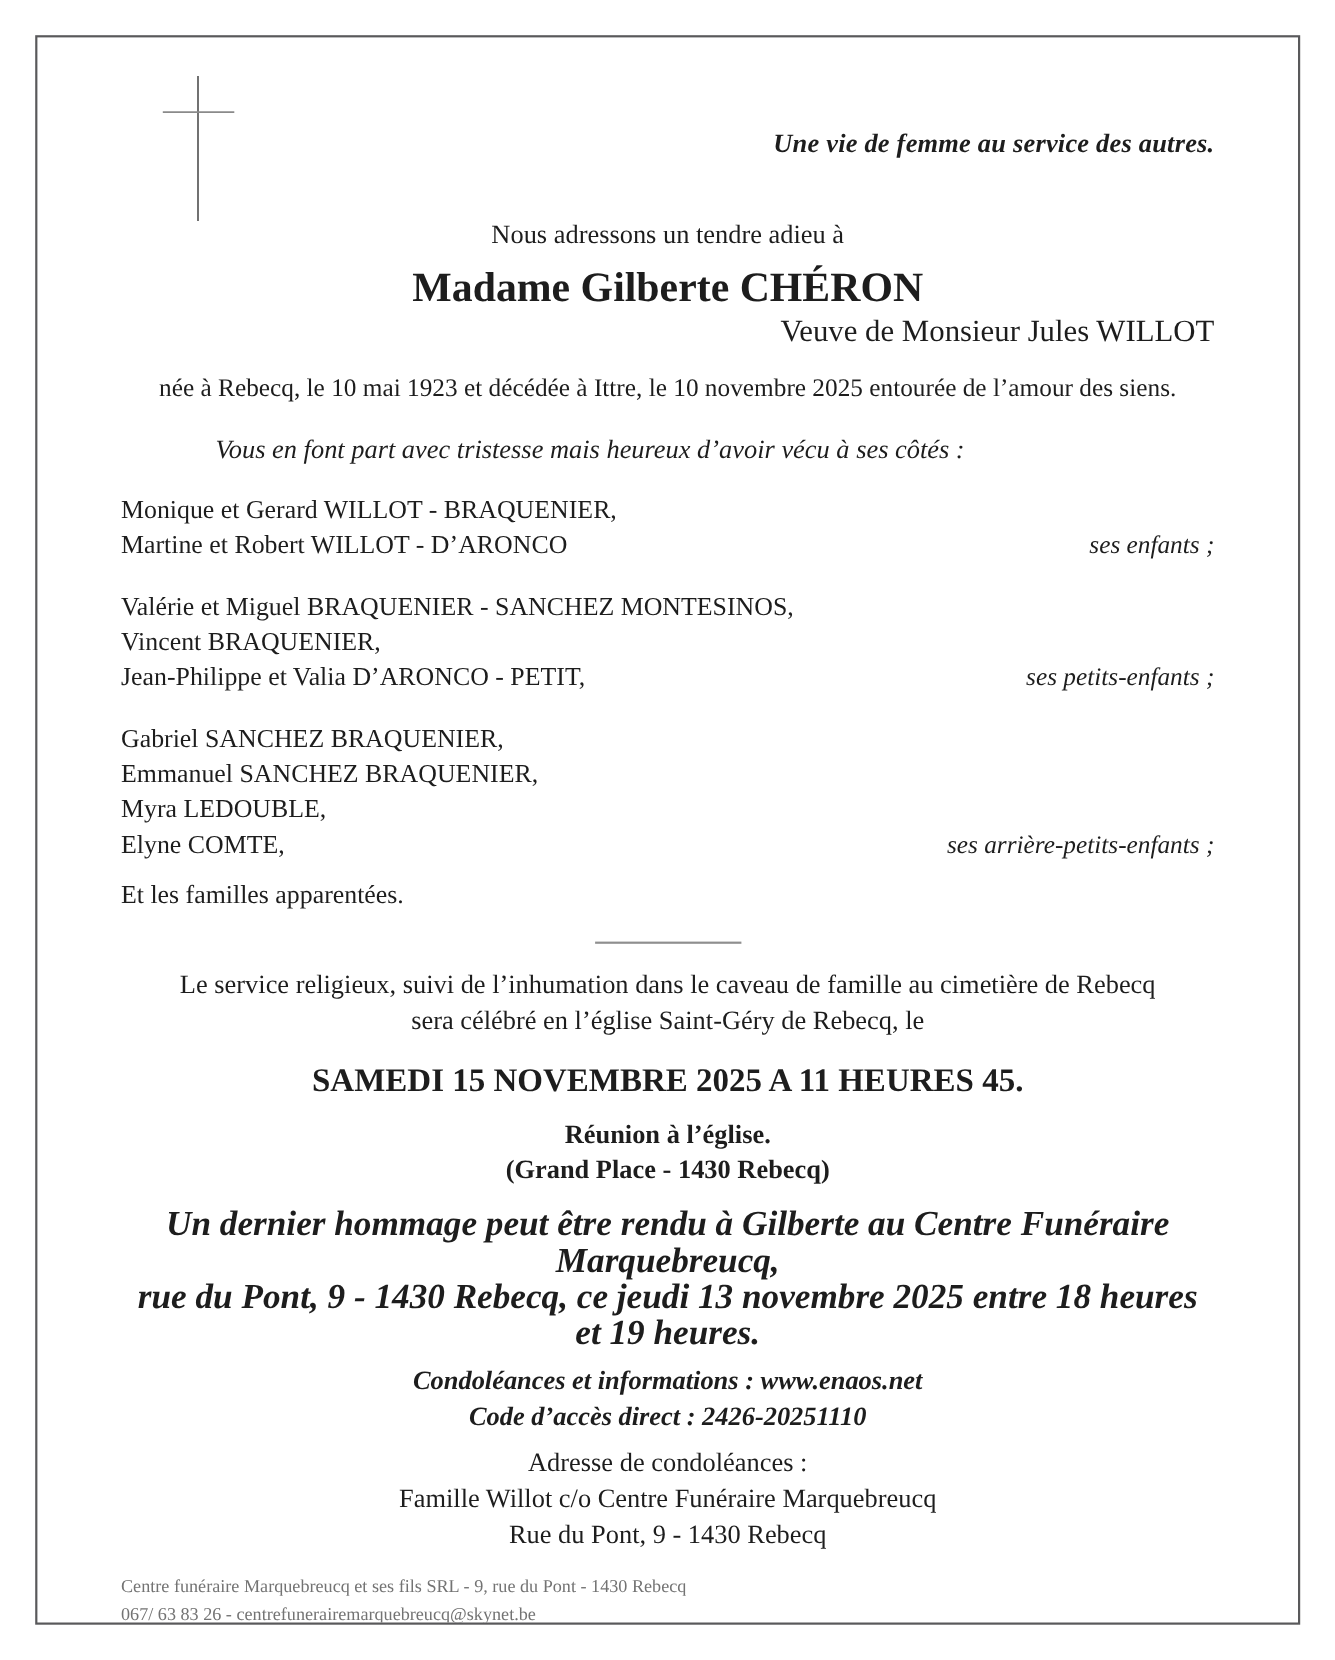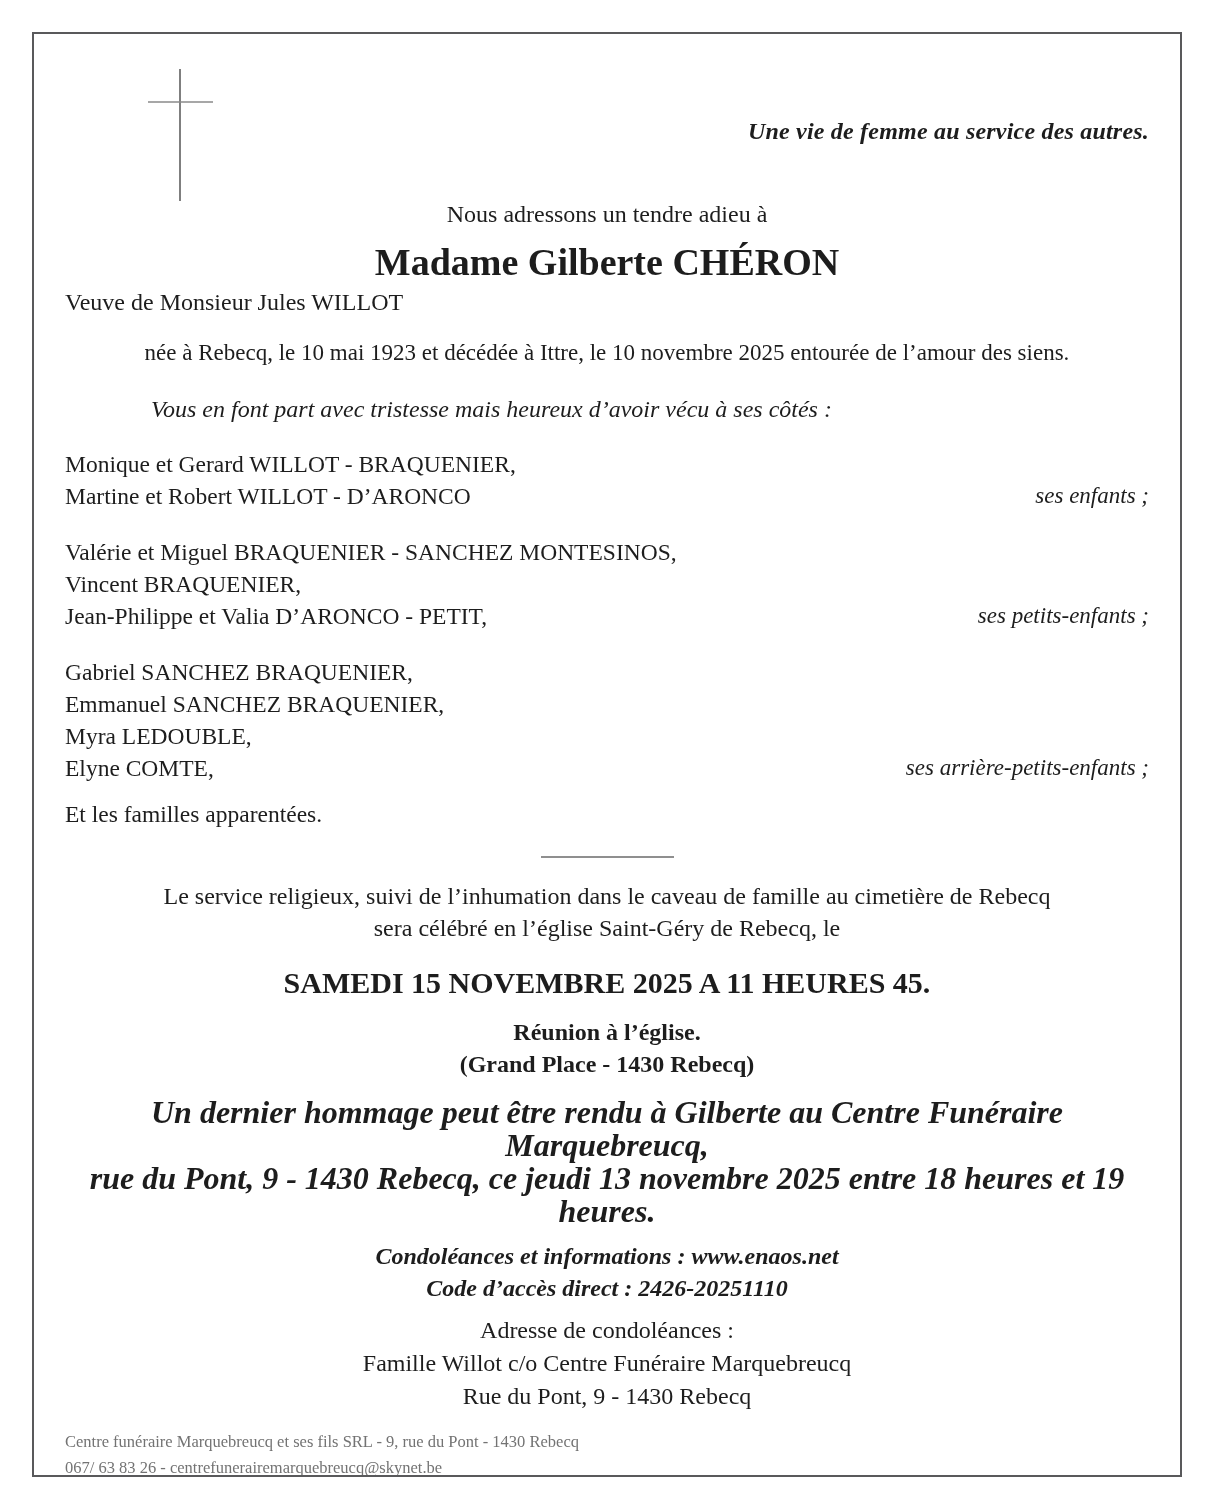--- a/index.html
+++ b/index.html
@@ -6,33 +6,33 @@
   body{
     width:1214px;height:1509px;position:relative;
     font-family:"Liberation Serif","DejaVu Serif",serif;
     color:#1d1d1d;
     -webkit-font-smoothing:antialiased;
   }
   .sheet{
     position:absolute;inset:32px;
     border:2px solid #59595b;
     box-sizing:border-box;
-    padding:0 31px;
+    padding:0 76px;
     overflow:hidden;
     background:#ffffff;
   }
   .cross{position:absolute;left:112px;top:33px;width:68px;height:136px;}
   .motto{
     margin-top:84px;text-align:right;
     font-size:24px;font-weight:bold;font-style:italic;
     letter-spacing:0.2px;
   }
   .intro{margin-top:56px;text-align:center;font-size:24px;}
   .title{margin-top:10px;text-align:center;font-size:38px;font-weight:bold;line-height:48px;}
-  .subtitle{text-align:left;font-size:24px;line-height:32px;}
+  .subtitle{text-align:right;font-size:28px;line-height:32px;}
   .life{margin-top:20px;text-align:center;font-size:23px;line-height:30px;}
   .announce{margin-top:26px;margin-left:86px;font-size:24px;font-style:italic;line-height:30px;}
   .family{font-size:23.5px;}
   .family .group{margin-top:24px;}
   .family .group.first{margin-top:24px;}
   .family .line{line-height:32px;}
   .name-row{display:flex;justify-content:space-between;align-items:center;}
   .relation{font-style:italic;font-size:23px;white-space:nowrap;}
   .extra-line{margin-top:14px;font-size:23.5px;line-height:32px;}
   .divider{

